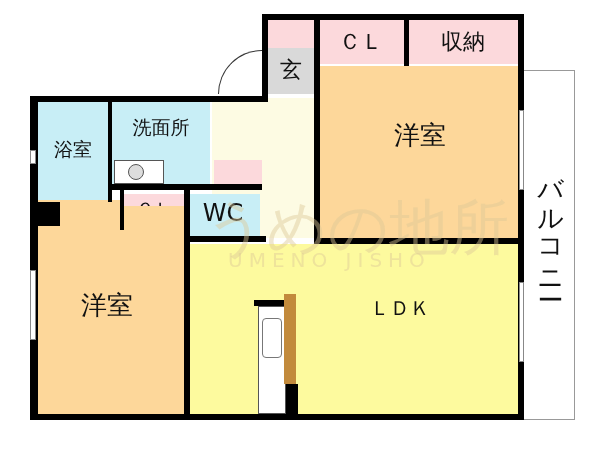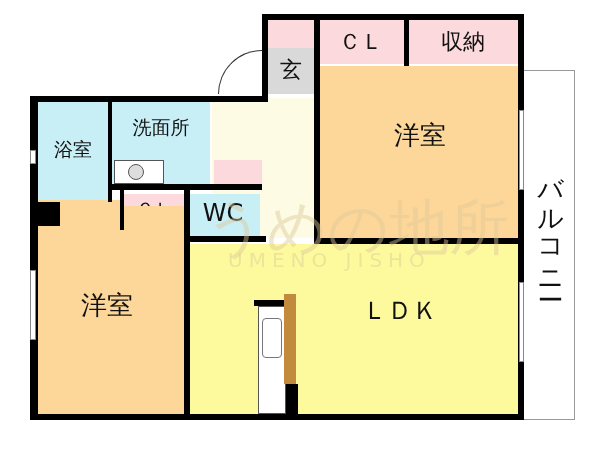--- a/index.html
+++ b/index.html
@@ -50,21 +50,21 @@
 <div class="abs" style="left:190px;top:194px;width:70px;height:42px;background:#c8eef6;"></div>
 <div class="room-label" style="left:190px;top:201px;width:66px;font-size:24px;">WC</div>
 
 <div class="abs" style="left:34px;top:206px;width:150px;height:208px;background:#fdd79a;"></div>
 <div class="abs" style="left:34px;top:200px;width:86px;height:10px;background:#fdd79a;"></div>
 <div class="room-label" style="left:52px;top:292px;width:110px;font-size:26px;">
   <div>洋室</div>
 </div>
 
 <div class="abs" style="left:190px;top:244px;width:328px;height:170px;background:#fdfa9e;"></div>
-<div class="room-label" style="left:340px;top:298px;width:120px;font-size:25px;">
+<div class="room-label" style="left:340px;top:298px;width:120px;font-size:20px;">
   <div>ＬＤＫ</div>
 </div>
 
 <div class="abs" style="left:258px;top:306px;width:28px;height:108px;background:#fff;border:1px solid #555;"></div>
 <div class="abs" style="left:262px;top:318px;width:20px;height:40px;border:1px solid #777;border-radius:4px;"></div>
 <div class="abs" style="left:284px;top:294px;width:12px;height:90px;background:#c28a3c;"></div>
 <div class="wall" style="left:254px;top:300px;width:30px;height:6px;"></div>
 <div class="wall" style="left:286px;top:384px;width:12px;height:30px;"></div>
 
 <div class="wall" style="left:262px;top:14px;width:262px;height:6px;"></div>

